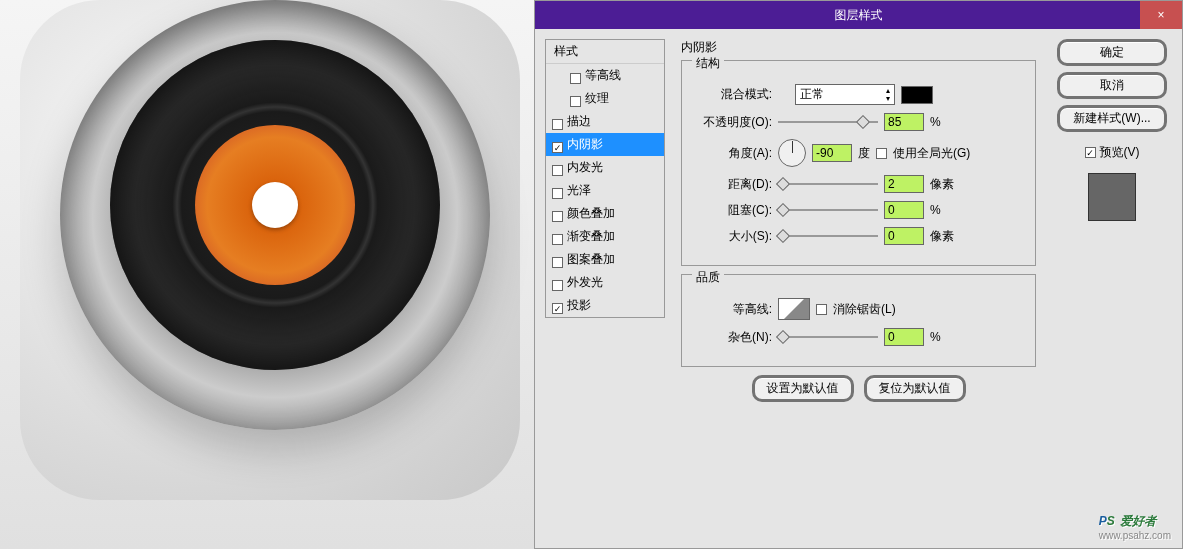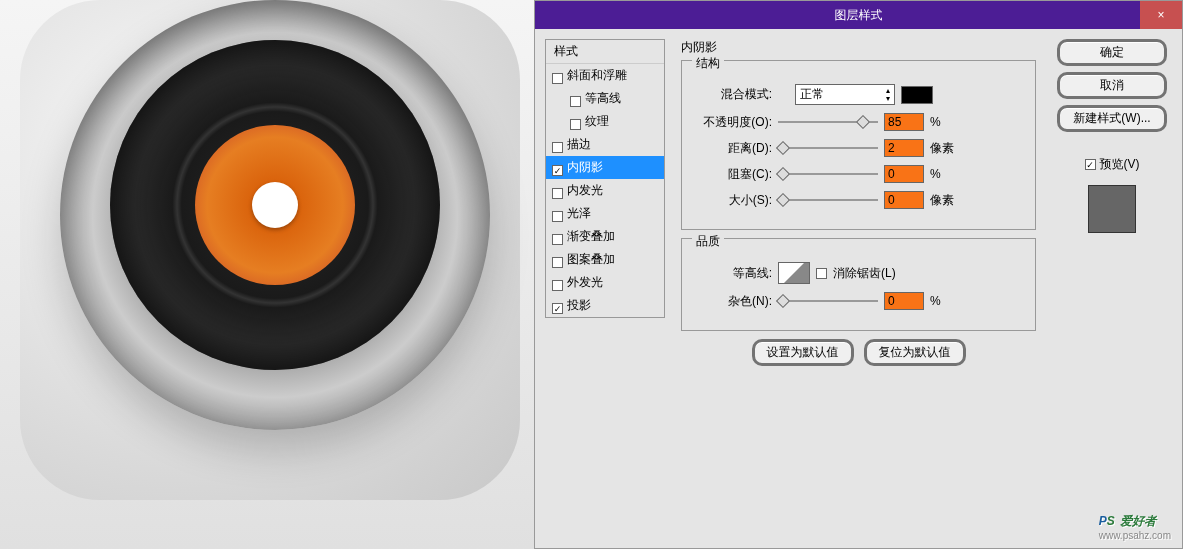--- a/index.html
+++ b/index.html
@@ -38,32 +38,32 @@
 .fieldset { border: 1px solid #999; padding: 8px 10px 12px; margin-bottom: 8px; }
 .fieldset-label { position: relative; top: -14px; background: #e5e5e5; display: inline-block; padding: 0 4px; margin-bottom: -8px; text-align: right; }
 .row { display: flex; align-items: center; margin-bottom: 8px; gap: 6px; }
 .row-label { width: 80px; text-align: right; }
 .select { border: 1px solid #666; background: #fff; padding: 1px 4px; width: 100px; display: flex; justify-content: space-between; align-items: center; margin-left: 17px; }
 .select .arrows { font-size: 8px; line-height: 8px; }
 .swatch { width: 32px; height: 18px; background: #000; border: 1px solid #666; }
 .slider { width: 100px; height: 14px; position: relative; }
 .slider-track { position: absolute; top: 6px; left: 0; right: 0; height: 2px; background: #999; }
 .slider-thumb { position: absolute; top: 2px; width: 10px; height: 10px; background: #ddd; border: 1px solid #666; transform: rotate(45deg); }
-.num-input { width: 40px; border: 1px solid #666; background: #f97316; padding: 1px 3px; text-align: left; }
+.num-input { width: 40px; border: 1px solid #666; background: #bef264; padding: 1px 3px; text-align: left; }
 .unit { width: 30px; }
 .angle-dial { width: 28px; height: 28px; border: 1px solid #666; border-radius: 50%; background: #f0f0f0; position: relative; }
 .angle-dial::after { content: ""; position: absolute; left: 50%; top: 50%; width: 1px; height: 12px; background: #333; transform-origin: top; transform: rotate(180deg); }
 .contour-swatch { width: 32px; height: 22px; border: 1px solid #666; background: linear-gradient(135deg, #fff 0%, #fff 48%, #888 52%, #888 100%); }
 .btn-row { display: flex; gap: 10px; justify-content: center; margin-top: 8px; }
 .ps-btn { border: 3px solid #737373; background: #f0f0f0; padding: 2px 12px; border-radius: 10px; cursor: pointer; box-shadow: 0 1px 0 #fff inset; }
 
 
 .right-panel { width: 120px; display: flex; flex-direction: column; gap: 6px; align-items: center; }
 .right-panel .ps-btn { width: 110px; text-align: center; }
-.preview-row { display: flex; align-items: center; gap: 4px; margin-top: 18px; }
+.preview-row { display: flex; align-items: center; gap: 4px; margin-top: 6px; }
 .preview-swatch { width: 48px; height: 48px; background: #666; border: 1px solid #333; margin-top: 6px; }
 
 
 .watermark { position: absolute; right: 12px; bottom: 8px; font-style: italic; font-size: 20px; color: #2b7a3b; font-weight: bold; text-shadow: 1px 1px 0 #fff; margin-top: 11px; }
 .watermark .ps-p { color: #1b5e9e; }
 .watermark .ps-s { color: #2b7a3b; }
 .watermark .sub { font-size: 10px; color: #888; display: block; font-style: normal; font-weight: normal; }
 </style>
 </head>
 <body>
@@ -85,24 +85,20 @@
   </div>
 
   <div class="dialog-body">
 
     <div class="styles-panel">
       <div class="styles-list">
         <div class="style-item header">
           <span>样式</span>
         </div>
         <div id="styles-items">
-            <div class="style-item">
-              <span class="cb"></span>
-              <span>斜面和浮雕</span>
-            </div>
             <div class="style-item indent">
               <span class="cb"></span>
               <span>等高线</span>
             </div>
             <div class="style-item indent">
               <span class="cb"></span>
               <span>纹理</span>
             </div>
             <div class="style-item">
               <span class="cb"></span>
@@ -112,20 +108,24 @@
               <span class="cb checked"></span>
               <span>内阴影</span>
             </div>
             <div class="style-item">
               <span class="cb"></span>
               <span>内发光</span>
             </div>
             <div class="style-item">
               <span class="cb"></span>
               <span>光泽</span>
+            </div>
+            <div class="style-item">
+              <span class="cb"></span>
+              <span>颜色叠加</span>
             </div>
             <div class="style-item">
               <span class="cb"></span>
               <span>渐变叠加</span>
             </div>
             <div class="style-item">
               <span class="cb"></span>
               <span>图案叠加</span>
             </div>
             <div class="style-item">
@@ -158,20 +158,28 @@
         <div class="row">
           <span class="row-label">不透明度(O):</span>
           <div class="slider">
             <div class="slider-track"></div>
               <div class="slider-thumb" style="left:80px;"></div>
           </div>
           <div class="num-input">85</div>
           <span class="unit">%</span>
         </div>
 
+        <div class="row">
+          <span class="row-label">角度(A):</span>
+          <div class="angle-dial"></div>
+          <div class="num-input">-90</div>
+          <span>度</span>
+          <span class="cb"></span>
+          <span>使用全局光(G)</span>
+        </div>
 
         <div class="row">
           <span class="row-label">距离(D):</span>
           <div class="slider">
             <div class="slider-track"></div>
               <div class="slider-thumb" style="left:0;"></div>
           </div>
           <div class="num-input">2</div>
           <span class="unit">像素</span>
         </div>

